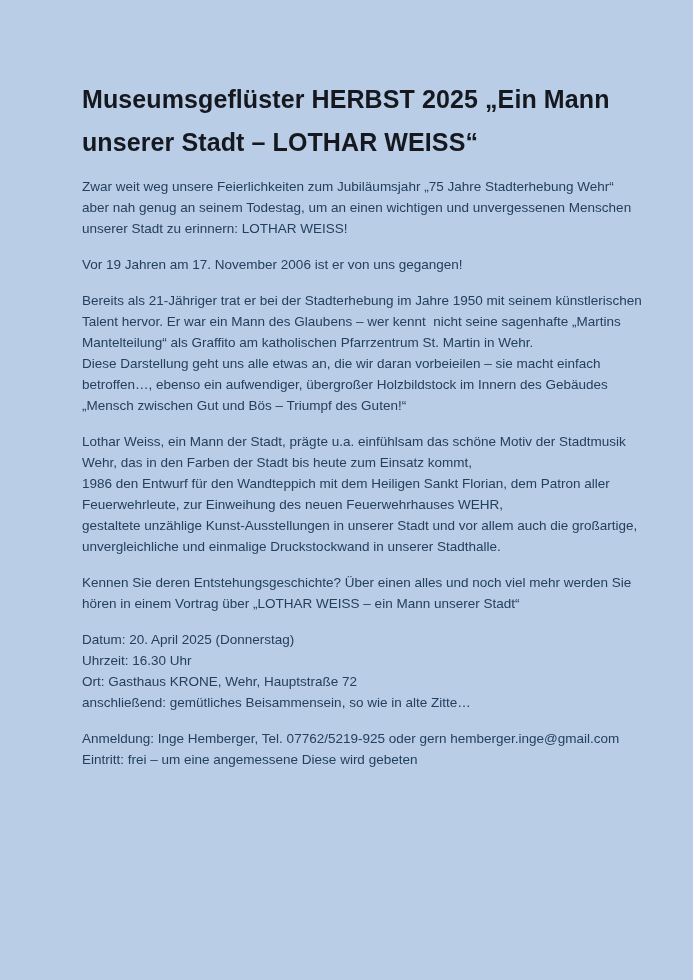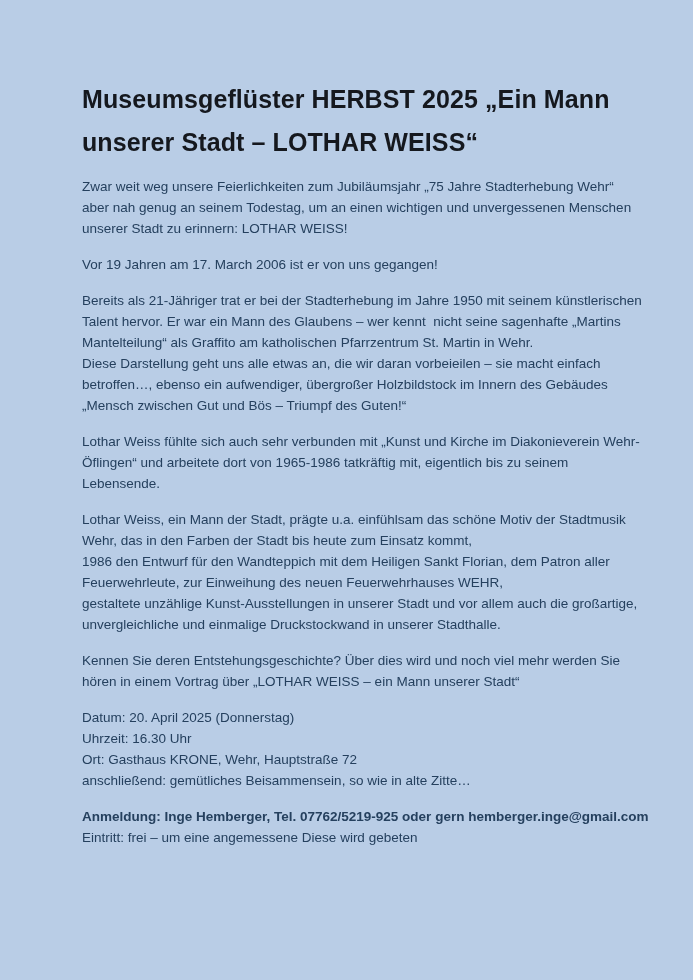--- a/index.html
+++ b/index.html
@@ -31,56 +31,53 @@
   }
   .para {
     font-size: 13.5px;
     line-height: 21px;
     color: #25405e;
     margin: 4px 0 15px 0;
     white-space: pre-wrap;
     width: 600px;
   }
   .para strong {
-    font-weight: 700;
+    font-weight: 400;
   }
 </style>
 </head>
 <body>
 
 <div class="page">
   <h1 class="title">Museumsgeflüster HERBST 2025 „Ein Mann
 unserer Stadt – LOTHAR WEISS“</h1>
 
   <p class="para">Zwar weit weg unsere Feierlichkeiten zum Jubiläumsjahr „75 Jahre Stadterhebung Wehr“
 aber nah genug an seinem Todestag, um an einen wichtigen und unvergessenen Menschen
 unserer Stadt zu erinnern: LOTHAR WEISS!</p>
 
-  <p class="para">Vor 19 Jahren am 17. March 2006 ist er von uns gegangen!</p>
+  <p class="para">Vor 19 Jahren am 17. November 2006 ist er von uns gegangen!</p>
 
   <p class="para">Bereits als 21-Jähriger trat er bei der Stadterhebung im Jahre 1950 mit seinem künstlerischen
 Talent hervor. Er war ein Mann des Glaubens – wer kennt  nicht seine sagenhafte „Martins
 Mantelteilung“ als Graffito am katholischen Pfarrzentrum St. Martin in Wehr.
 Diese Darstellung geht uns alle etwas an, die wir daran vorbeieilen – sie macht einfach
 betroffen…, ebenso ein aufwendiger, übergroßer Holzbildstock im Innern des Gebäudes
 „Mensch zwischen Gut und Bös – Triumpf des Guten!“</p>
 
-  <p class="para">Lothar Weiss fühlte sich auch sehr verbunden mit „Kunst und Kirche im Diakonieverein Wehr-
-Öflingen“ und arbeitete dort von 1965-1986 tatkräftig mit, eigentlich bis zu seinem
-Lebensende.</p>
 
 
   <p class="para">Lothar Weiss, ein Mann der Stadt, prägte u.a. einfühlsam das schöne Motiv der Stadtmusik
 Wehr, das in den Farben der Stadt bis heute zum Einsatz kommt,
 1986 den Entwurf für den Wandteppich mit dem Heiligen Sankt Florian, dem Patron aller
 Feuerwehrleute, zur Einweihung des neuen Feuerwehrhauses WEHR,
 gestaltete unzählige Kunst-Ausstellungen in unserer Stadt und vor allem auch die großartige,
 unvergleichliche und einmalige Druckstockwand in unserer Stadthalle.</p>
 
-  <p class="para">Kennen Sie deren Entstehungsgeschichte? Über dies wird und noch viel mehr werden Sie
+  <p class="para">Kennen Sie deren Entstehungsgeschichte? Über einen alles und noch viel mehr werden Sie
 hören in einem Vortrag über „LOTHAR WEISS – ein Mann unserer Stadt“</p>
 
   <p class="para">Datum: 20. April 2025 (Donnerstag)
 Uhrzeit: 16.30 Uhr
 Ort: Gasthaus KRONE, Wehr, Hauptstraße 72
 anschließend: gemütliches Beisammensein, so wie in alte Zitte…</p>
 
   <p class="para"><strong>Anmeldung: Inge Hemberger, Tel. 07762/5219-925 oder gern hemberger.inge@gmail.com
 </strong><span>Eintritt: frei – um eine angemessene Diese wird gebeten</span></p>
 </div>

